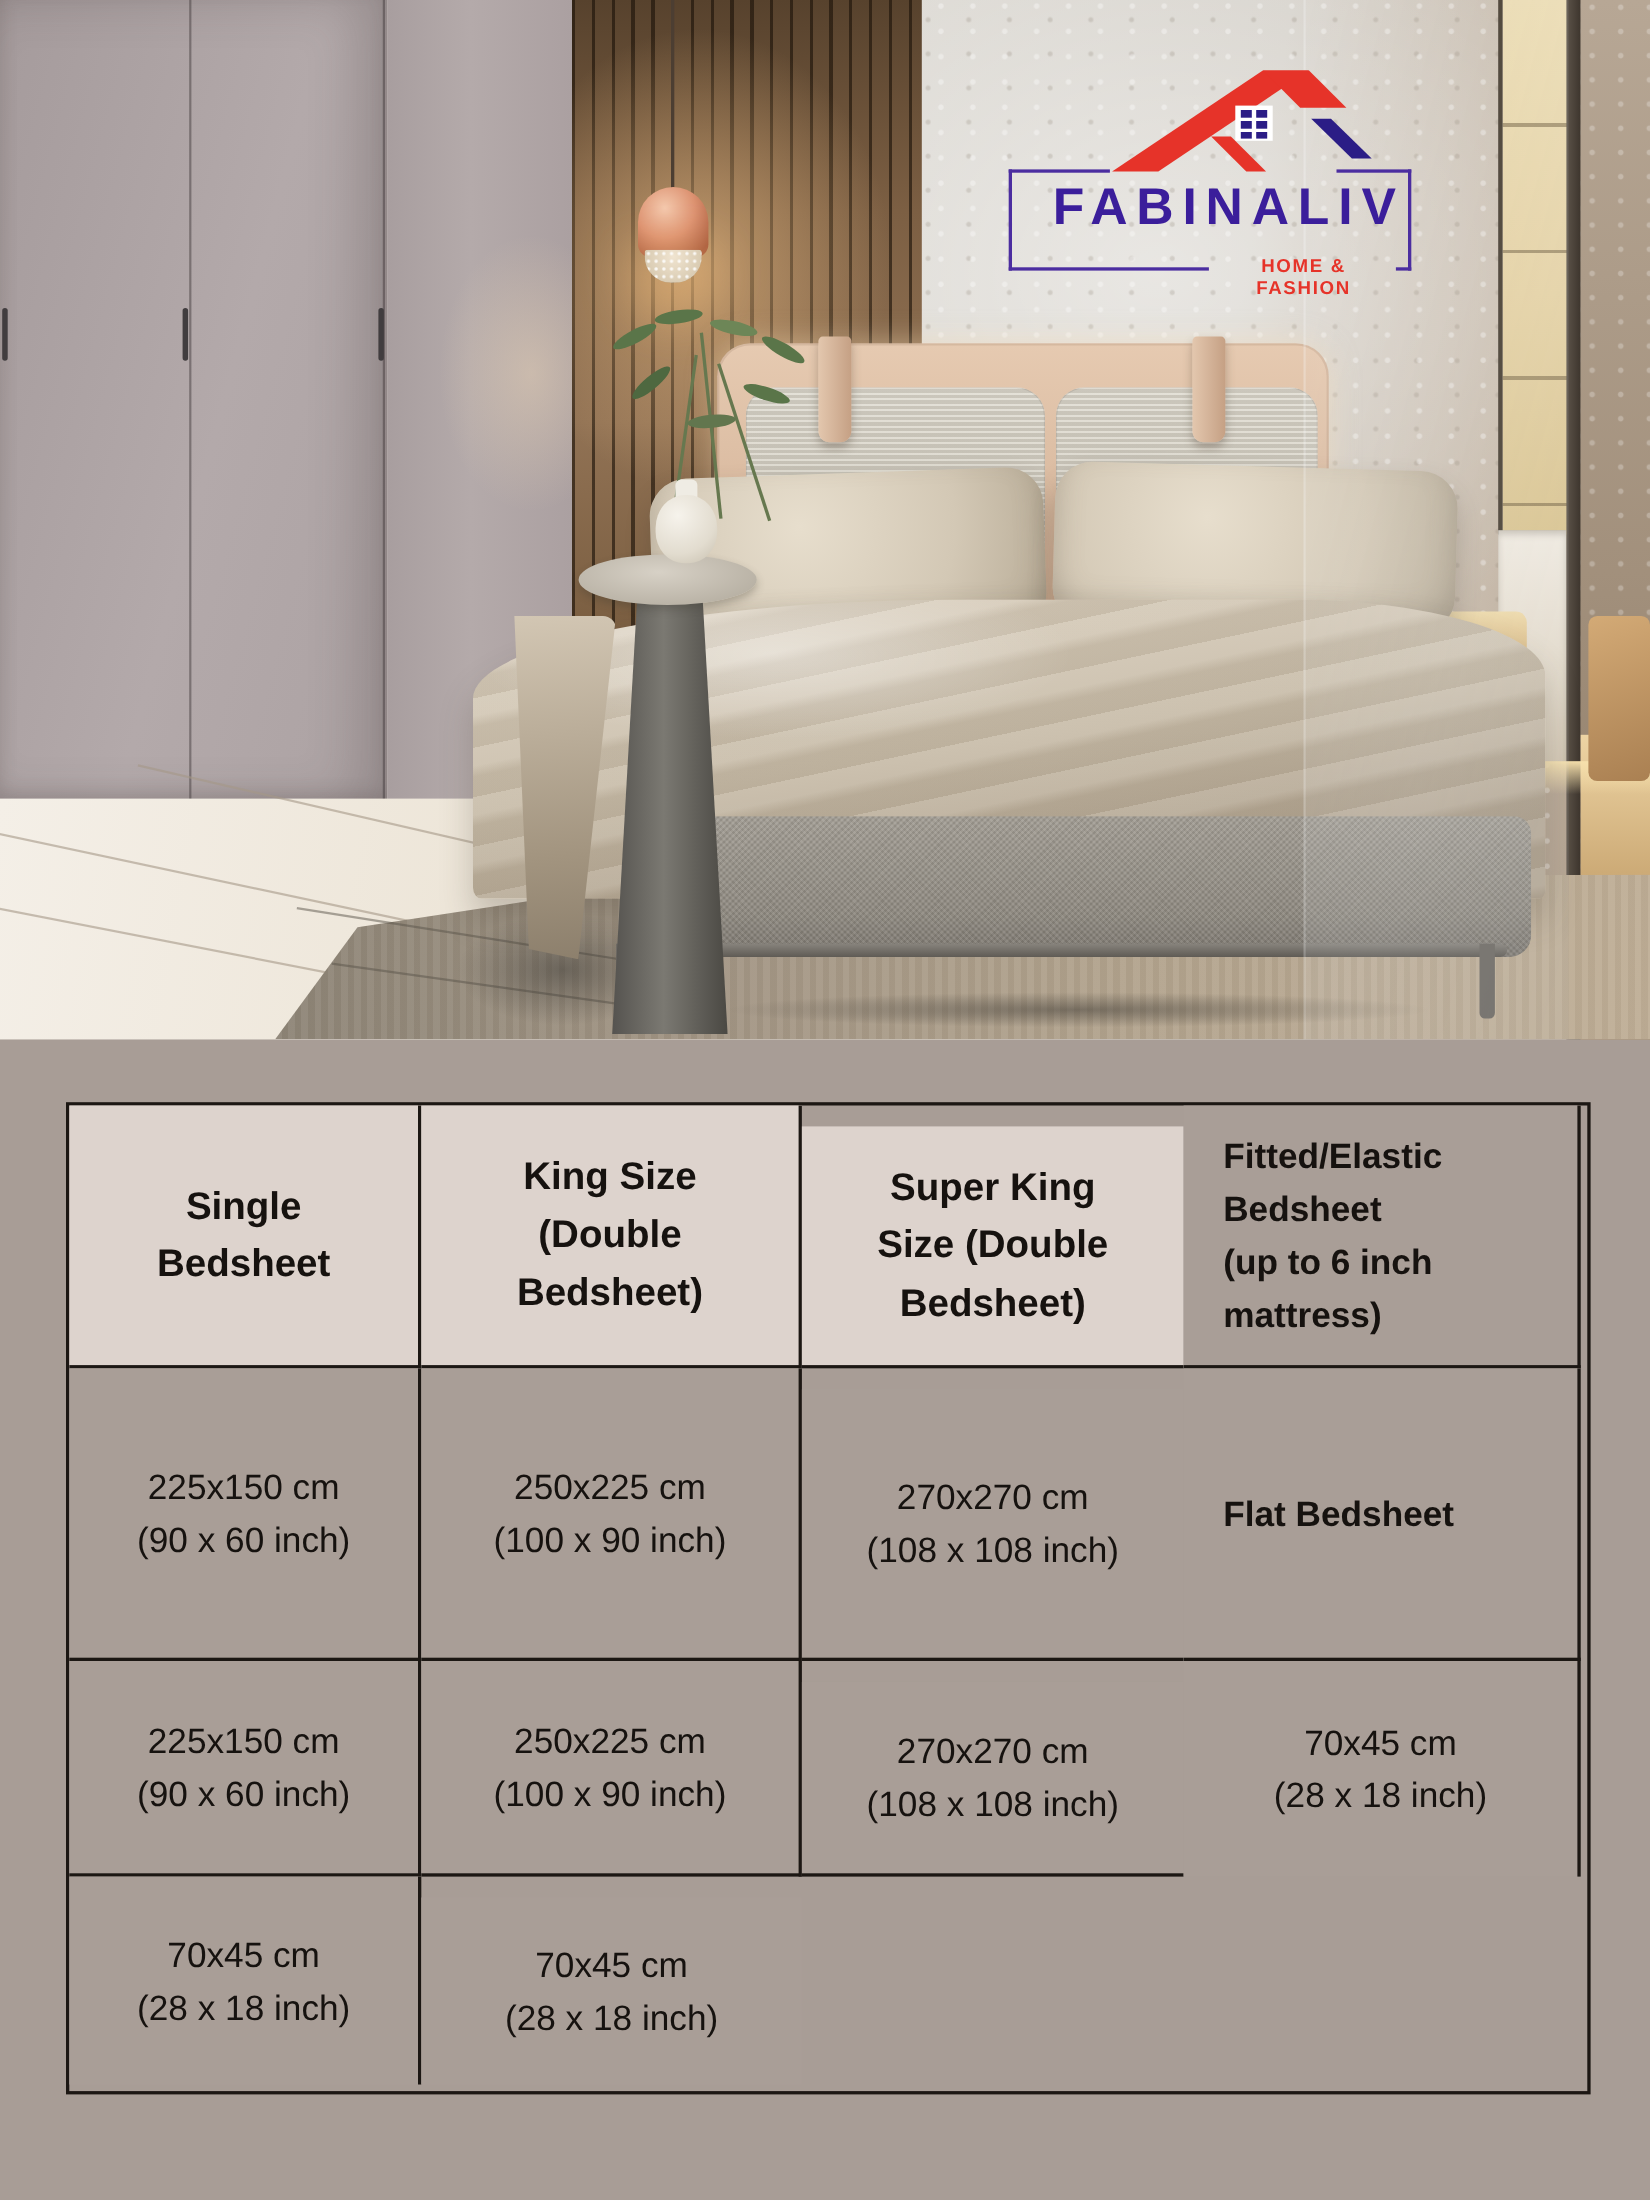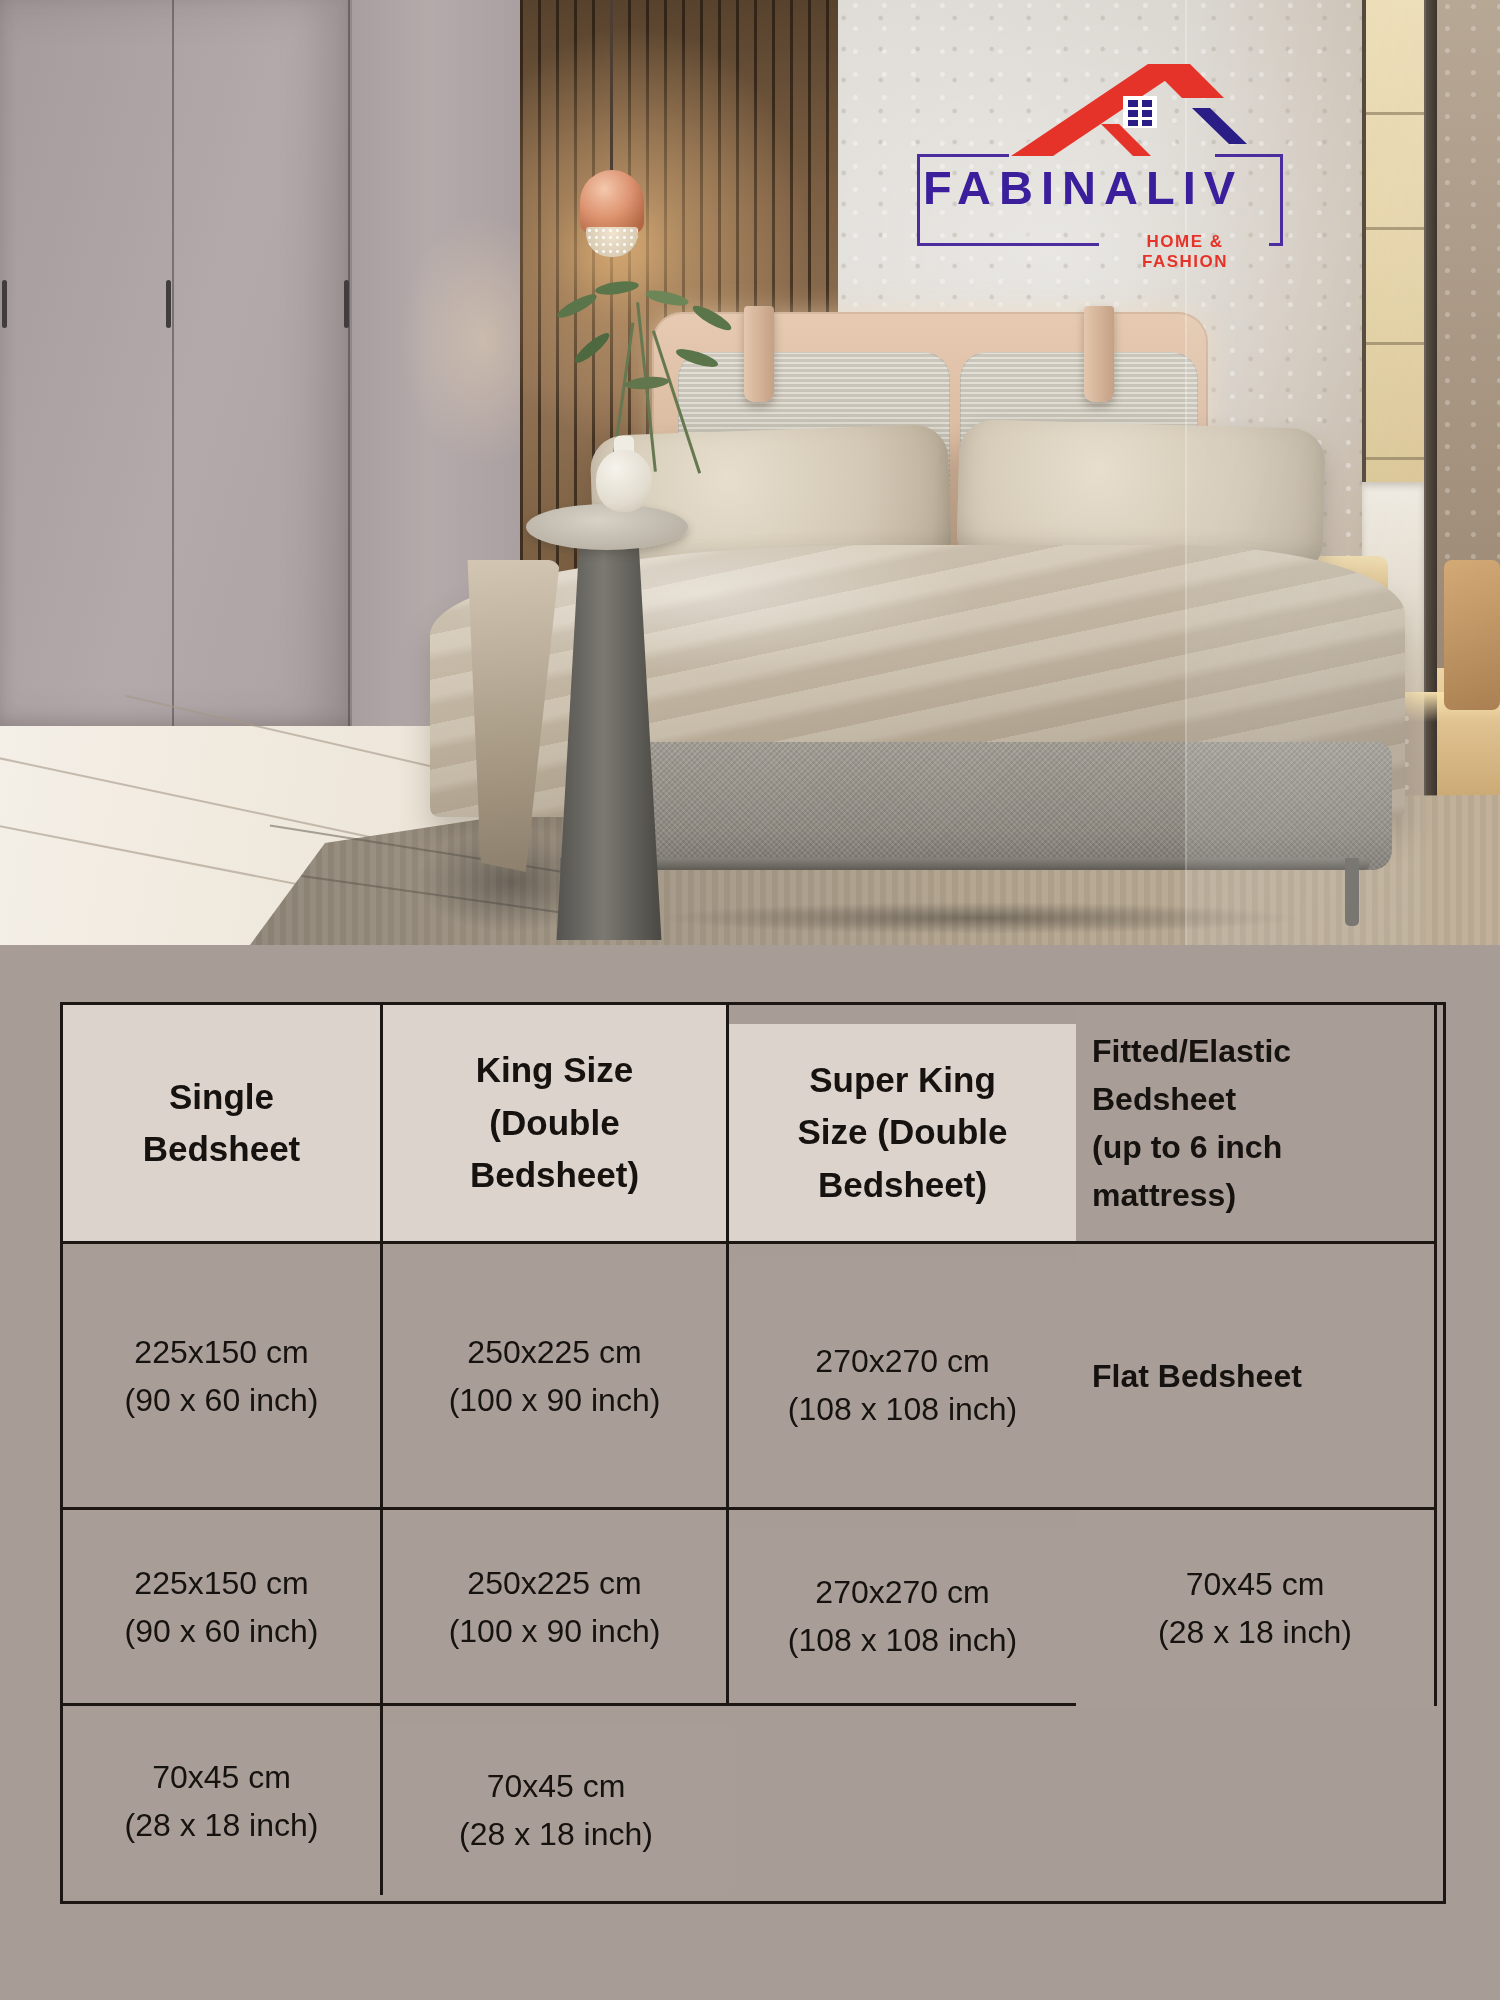--- a/index.html
+++ b/index.html
@@ -140,37 +140,37 @@
   .leaf{position:absolute;width:44px;height:12px;border-radius:50%;background:#5a7549;}
 
   .glass-pane{left:1185px;top:0;width:239px;height:945px;
     border-left:2px solid rgba(255,255,255,.22);
     background:linear-gradient(105deg, rgba(250,250,252,.05), rgba(235,240,245,.12) 60%, rgba(220,228,235,.08));}
 
   
   .logo{left:915px;top:30px;width:372px;height:226px;}
   .logo-frame-side{top:124px;width:3px;height:92px;background:#4b2da0;}
   .logo-seg{height:3px;background:#4b2da0;}
-  .brand-name{left:8px;top:130px;width:354px;text-align:left;
+  .brand-name{left:8px;top:130px;width:354px;text-align:right;
     font-size:47px;font-weight:bold;letter-spacing:8px;color:#3b1e9b;}
   .brand-tagline{left:188px;top:202px;width:164px;text-align:center;
     font-size:17px;font-weight:bold;letter-spacing:1.5px;color:#e63329;}
   .logo-roof{left:58px;top:0;width:292px;height:128px;}
 
   
   .size-table{position:absolute;left:60px;top:1002px;width:1380px;height:896px;
     border:3px solid #1c1713;display:grid;
     grid-template-columns:320px 346px 347px 361px;
     grid-template-rows:239px 266px 196px 189px;}
   .cell{box-sizing:border-box;border-right:3px solid #1c1713;border-bottom:3px solid #1c1713;
     display:flex;align-items:center;justify-content:center;
     text-align:center;white-space:pre-line;color:#16120f;
     font-size:32px;line-height:1.5;background:#a99e97;padding:6px 10px;}
   .cell.head{background:#ddd3cd;font-weight:bold;font-size:35px;}
-  .cell.rowlabel{justify-content:flex-start;text-align:left;font-weight:bold;padding-left:16px;}
+  .cell.rowlabel{justify-content:flex-start;text-align:left;font-weight:bold;padding-left:36px;}
   .cell.no-r{border-right:none;margin-top:19px;}
   .cell.no-b{border-bottom:none;}
 </style>
 </head>
 <body>
 
 <div class="page">
 
   <div class="photo">
 

